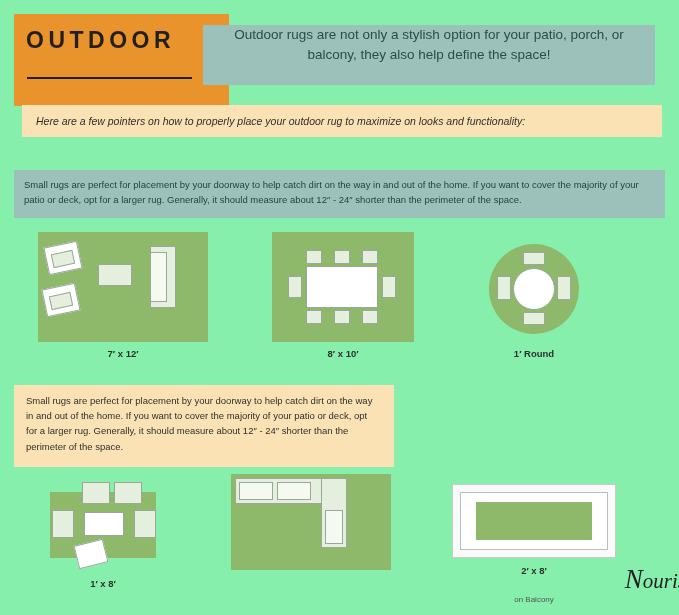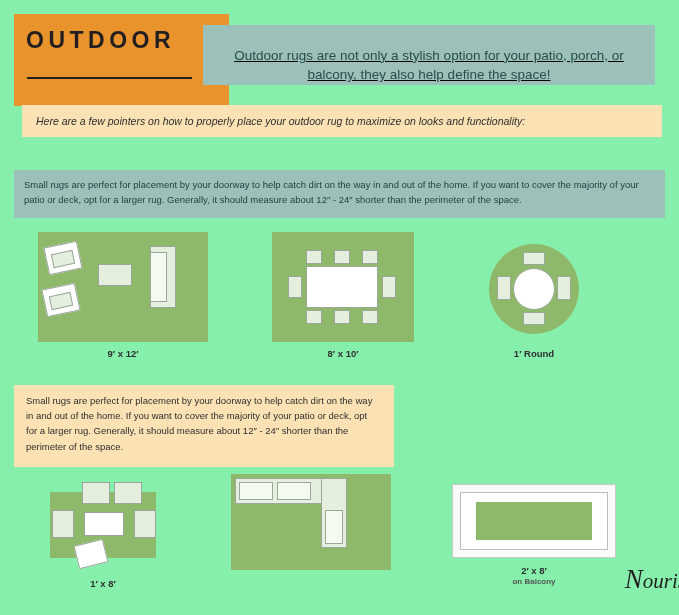--- a/index.html
+++ b/index.html
@@ -59,23 +59,22 @@
   }
 
   .hdr-teal {
     position: absolute;
     left: 203px;
     top: 25px;
     width: 452px;
     height: 60px;
     background: #9cc1bb;
     display: flex;
-    align-items: flex-end;
+    align-items: flex-start;
     justify-content: center;
-    text-decoration: underline;
   }
   .hdr-teal-text {
     font-size: 13.5px;
     color: #2a4c4a;
     text-align: center;
     line-height: 1.45;
     padding: 0 16px;
   }
 
   .hdr-light {
@@ -182,23 +181,23 @@
   .caption {
     position: absolute;
     text-align: center;
     font-size: 9.5px;
     font-weight: bold;
     color: #2f2f2f;
   }
   .caption-sub {
     display: block;
     font-size: 8px;
-    font-weight: bold;
+    font-weight: normal;
     color: #555;
-    margin-top: 1px;
+    margin-top: 19px;
   }
 
   
   .logo {
     position: absolute;
     right: 16px;
     bottom: 20px;
     font-family: Liberation Serif, serif;
     font-size: 21px;
     font-style: italic;
@@ -232,21 +231,21 @@
     <div class="rug" style="left:0; top:0; width:170px; height:110px;"></div>
     <div class="furn-white" style="left:8px; top:12px; width:34px; height:28px; transform:rotate(-12deg);"></div>
     <div class="furn-white" style="left:14px; top:20px; width:22px; height:14px; transform:rotate(-12deg); background:#e4efdd;"></div>
     <div class="furn-white" style="left:6px; top:54px; width:34px; height:28px; transform:rotate(-12deg);"></div>
     <div class="furn-white" style="left:12px; top:62px; width:22px; height:14px; transform:rotate(-12deg); background:#e4efdd;"></div>
     <div class="furn" style="left:60px; top:32px; width:34px; height:22px;"></div>
     <div class="furn" style="left:112px; top:14px; width:26px; height:62px;"></div>
     <div class="furn" style="left:112px; top:20px; width:17px; height:50px; background:#f4faf0;"></div>
   </div>
   <div class="caption" style="left:38px; top:348px; width:170px;">
-    <span>9′ x 12′</span>
+    <span>7′ x 12′</span>
   </div>
 
   <div class="fig" style="left:272px; top:232px; width:142px; height:110px;">
     <div class="rug" style="left:0; top:0; width:142px; height:110px;"></div>
     <div class="furn" style="left:34px; top:18px; width:16px; height:14px;"></div>
     <div class="furn" style="left:62px; top:18px; width:16px; height:14px;"></div>
     <div class="furn" style="left:90px; top:18px; width:16px; height:14px;"></div>
     <div class="furn" style="left:34px; top:78px; width:16px; height:14px;"></div>
     <div class="furn" style="left:62px; top:78px; width:16px; height:14px;"></div>
     <div class="furn" style="left:90px; top:78px; width:16px; height:14px;"></div>

